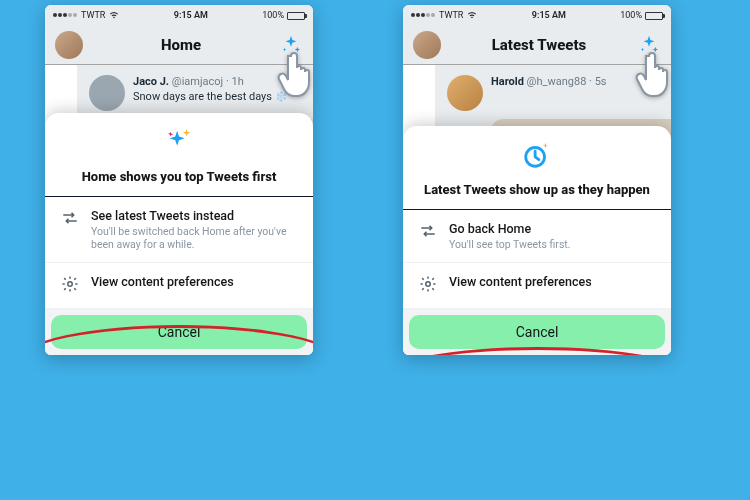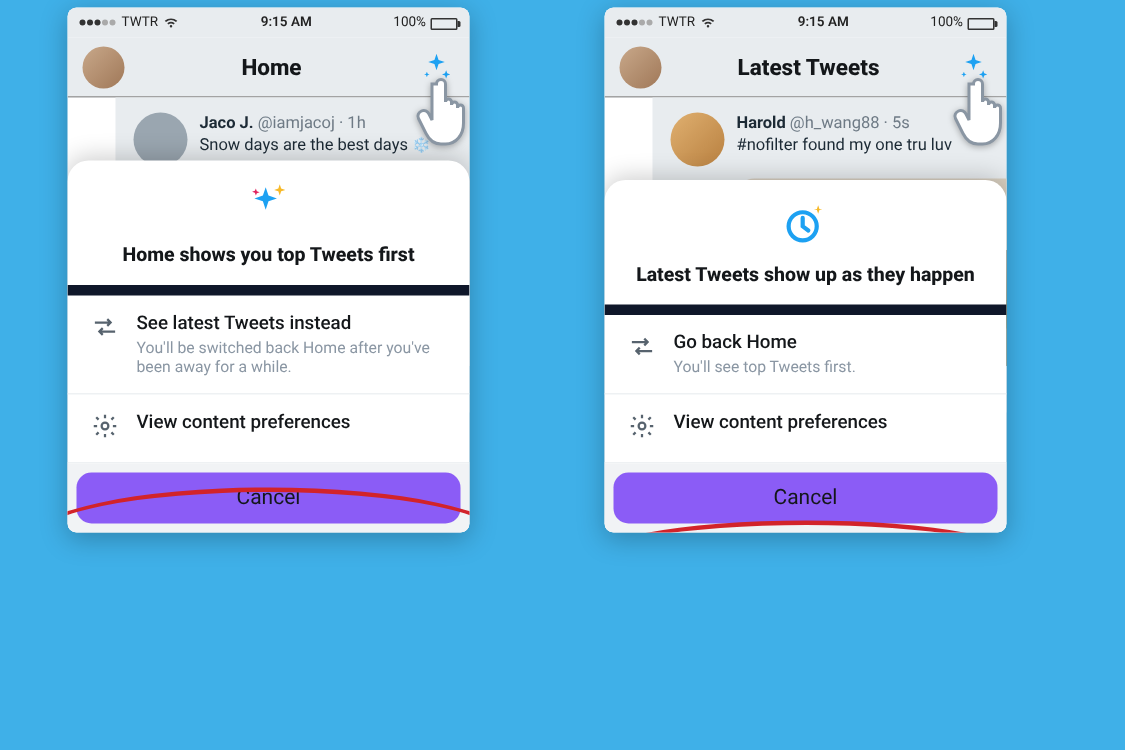--- a/index.html
+++ b/index.html
@@ -133,34 +133,34 @@
     border-radius: 14px 14px 0 0;
     box-shadow: 0 -2px 16px rgba(0,0,0,0.2);
   }
   .sheet-header {
     text-align: center;
     padding: 14px 16px 12px;
   }
   .sheet-icon { display: inline-block; margin-bottom: 8px; }
   .sheet-icon svg { width: 30px; height: 30px; display:block; }
   .sheet-title { font-weight: 800; font-size: 13px; color: #14171a; }
-  .sheet-list { border-top: 7px solid #0f172a; }
+  .sheet-list { border-top: 1px solid #0f172a; }
   .sheet-item {
     display: flex; gap: 12px; align-items: flex-start;
     padding: 11px 16px;
     border-bottom: 1px solid #eef1f3;
   }
   .sheet-item .row-icon { width: 18px; flex: none; color: #6a7681; margin-top: 1px;}
   .sheet-item .row-icon svg { width: 18px; height: 18px; }
   .sheet-item .row-main { font-size: 12.5px; color: #14171a; font-weight: 500; }
   .sheet-item .row-sub { font-size: 10.5px; color: #8a96a3; margin-top: 2px; line-height: 1.25; }
   .cancel-block { padding: 6px; background:#f1f3f5; }
   .cancel-btn {
     display: flex; align-items: center; justify-content: center;
-    height: 34px; background: #8b5cf6; color: #14171a;
+    height: 34px; background: #86efac; color: #14171a;
     font-size: 14px; border-radius: 10px; font-weight: 400;
   }
 
   .hand {
     position: absolute;
     top: 45px; right: -4px;
     width: 42px; height: 50px;
     pointer-events: none;
     z-index: 30;
   }
@@ -318,21 +318,20 @@
   </div>
 
   <div class="tweet-bg">
     <div class="tweet-head">
       <div class="tweet-avatar orange"></div>
       <div>
         <div class="tweet-meta">
           <span class="tweet-name">Harold</span>
           <span class="tweet-handle">@h_wang88 · 5s</span>
         </div>
-        <div class="tweet-text">#nofilter found my one tru luv</div>
       </div>
     </div>
     <div class="tweet-img hills-img"></div>
     <div class="actionbar">
       <span class="aicon"><svg viewBox="0 0 24 24" fill="none" stroke="#555" stroke-width="2">
             <path d="M20 12a8 8 0 10-3 6l4 2-1-4a8 8 0 000-4z"></path>
           </svg></span>
       <span class="aicon"><svg viewBox="0 0 24 24" fill="none" stroke="#555" stroke-width="2">
             <path d="M4 8l3-3 3 3M7 5v10a3 3 0 003 3M20 16l-3 3-3-3M17 19V9a3 3 0 00-3-3"></path>
           </svg></span>

